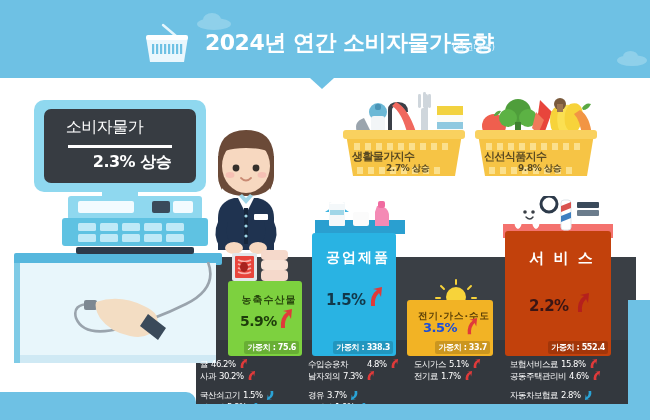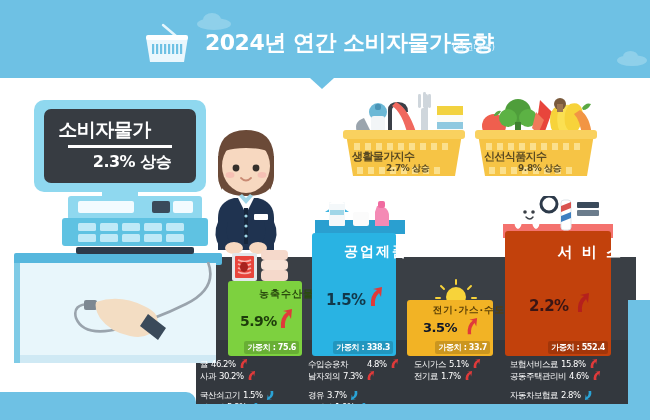--- a/index.html
+++ b/index.html
@@ -52,21 +52,21 @@
   .monitor{
     position:absolute;left:34px;top:100px;width:172px;height:92px;
     background:#8fd8ef;border-radius:10px;
   }
   .monitor-screen{
     position:absolute;left:10px;top:9px;width:152px;height:74px;
     background:#373c42;border-radius:7px;
   }
   .m-title{
     position:absolute;left:0;top:8px;width:121px;text-align:center;
-    font-size:19px;font-weight:bold;color:#ffffff;letter-spacing:-0.5px;
+    font-size:16px;font-weight:normal;color:#ffffff;letter-spacing:-0.5px;
   }
   .m-rule{position:absolute;left:24px;top:36px;width:104px;height:3px;background:#ffffff;}
   .m-val{
     position:absolute;left:0;top:43px;width:152px;text-align:center;
     font-size:16px;font-weight:bold;color:#ffffff;letter-spacing:-0.5px;padding-left:12px;
   }
   .monitor-neck{position:absolute;left:102px;top:192px;width:36px;height:10px;background:#8fd8ef;}
   .monitor-base{position:absolute;left:80px;top:200px;width:80px;height:8px;background:#a9e2f3;border-radius:3px;}
 
   
@@ -98,22 +98,22 @@
     background:#3a3f45;
   }
   .darkpanel2{
     position:absolute;left:196px;top:340px;width:440px;height:64px;
     background:#33383e;
   }
 
   
   .bar{position:absolute;border-radius:3px;}
   .bar-title{
-    position:absolute;left:12px;width:100%;text-align:right;
-    font-weight:bold;letter-spacing:1px;white-space:nowrap;
+    position:absolute;left:4px;width:100%;text-align:center;
+    font-weight:bold;letter-spacing:1px;white-space:nowrap;margin-top:6px;
   }
   .bar-pct{
     position:absolute;font-weight:bold;letter-spacing:-0.5px;white-space:nowrap;
   }
   .bar-w{
     position:absolute;right:3px;bottom:2px;
     font-size:8px;font-weight:bold;color:#ffffff;letter-spacing:-0.4px;
     background:rgba(0,0,0,0.16);padding:1px 3px;border-radius:2px;white-space:nowrap;
   }
   .arrow-up,.arrow-dn{position:absolute;}
@@ -355,21 +355,21 @@
     <div class="bar-title" style="top:10px;font-size:14px;color:#ffffff;letter-spacing:2px;">공업제품</div>
     <div class="bar-pct" style="left:14px;top:58px;font-size:15px;color:#12384a;">1.5%</div>
     <svg class="arrow-up" style="left:56px;top:54px;width:16px;height:20px;" viewBox="0 0 16 20">
       <path d="M3 19 Q2 8 9 3 L5 2 L14 0 L13 10 L11 6 Q6 11 7 19 Z" fill="#e03a3a"></path>
     </svg>
     <div class="bar-w">가중치 : 338.3</div>
   </div>
 
   <div class="bar" style="left:407px;top:300px;width:86px;height:56px;background:#f2b325;">
     <div class="bar-title" style="top:4px;font-size:9.5px;color:#5a3f06;">전기·가스·수도</div>
-    <div class="bar-pct" style="left:16px;top:20px;font-size:13px;color:#0f172a;">3.5%</div>
+    <div class="bar-pct" style="left:16px;top:20px;font-size:13px;color:#1d4ed8;">3.5%</div>
     <svg class="arrow-up" style="left:58px;top:18px;width:14px;height:17px;" viewBox="0 0 16 20">
       <path d="M3 19 Q2 8 9 3 L5 2 L14 0 L13 10 L11 6 Q6 11 7 19 Z" fill="#e03a3a"></path>
     </svg>
     <div class="bar-w">가중치 : 33.7</div>
   </div>
 
   <div class="bar" style="left:505px;top:231px;width:106px;height:125px;background:#c2410c;">
     <div class="bar-title" style="top:12px;font-size:15px;color:#ffffff;letter-spacing:2px;">서 비 스</div>
     <div class="bar-pct" style="left:24px;top:66px;font-size:15px;color:#3a1514;">2.2%</div>
     <svg class="arrow-up" style="left:70px;top:62px;width:16px;height:20px;" viewBox="0 0 16 20">

